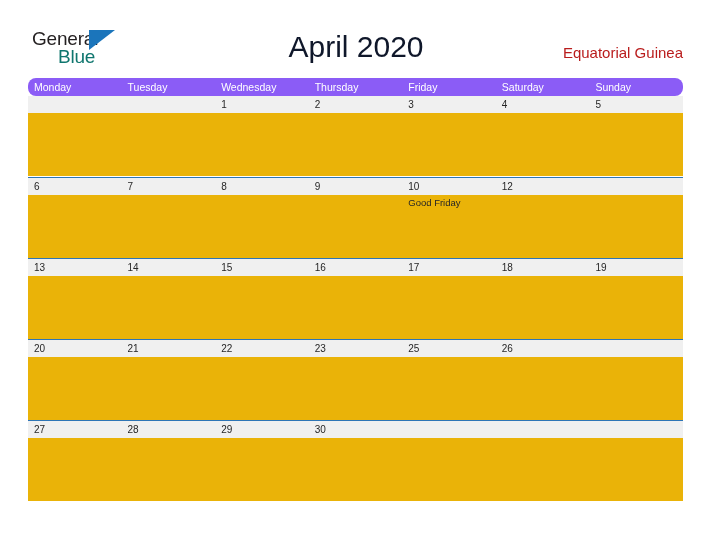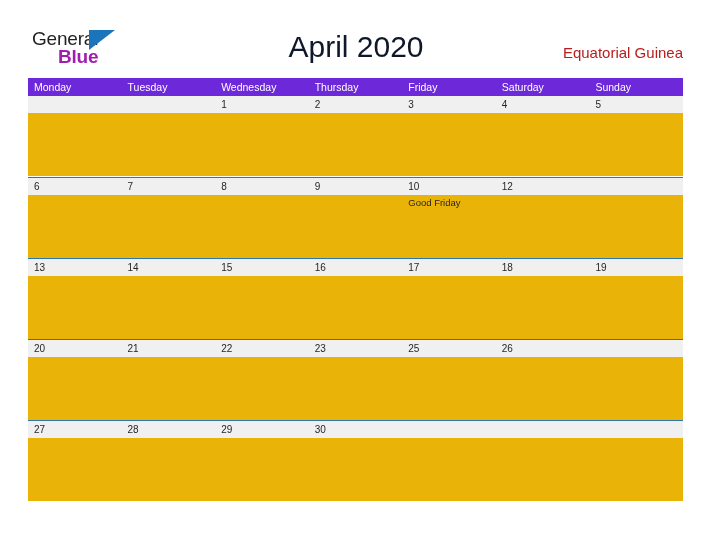--- a/index.html
+++ b/index.html
@@ -47,25 +47,24 @@
     color: #231f20;
     letter-spacing: -0.2px;
     line-height: 22px;
     font-family: "Liberation Sans", sans-serif;
   }
   .logo-blue {
     position: absolute;
     left: 26px;
     top: 18px;
     font-size: 19px;
-    color: #a21caf;
+    color: #0f766e;
     letter-spacing: -0.2px;
     line-height: 22px;
     font-family: "Liberation Sans", sans-serif;
-    font-weight: bold;
   }
   .logo-triangle {
     position: absolute;
     left: 57px;
     top: 2px;
     width: 0;
     height: 0;
     border-left: 26px solid #1b75bb;
     border-bottom: 20px solid transparent;
   }
@@ -96,21 +95,22 @@
     position: absolute;
     left: 28px;
     top: 78px;
     width: 655px;
   }
 
   .weekday-row {
     display: flex;
     width: 655px;
     height: 18px;
-    background: #6d28d9;
+    background: #8b5cf6;
+    border-radius: 8px;
   }
   .weekday-cell {
     width: 93.571px;
     height: 18px;
     line-height: 18px;
     color: #ffffff;
     font-size: 10.5px;
     padding-left: 6px;
     box-sizing: border-box;
     font-family: "Liberation Sans", sans-serif;

